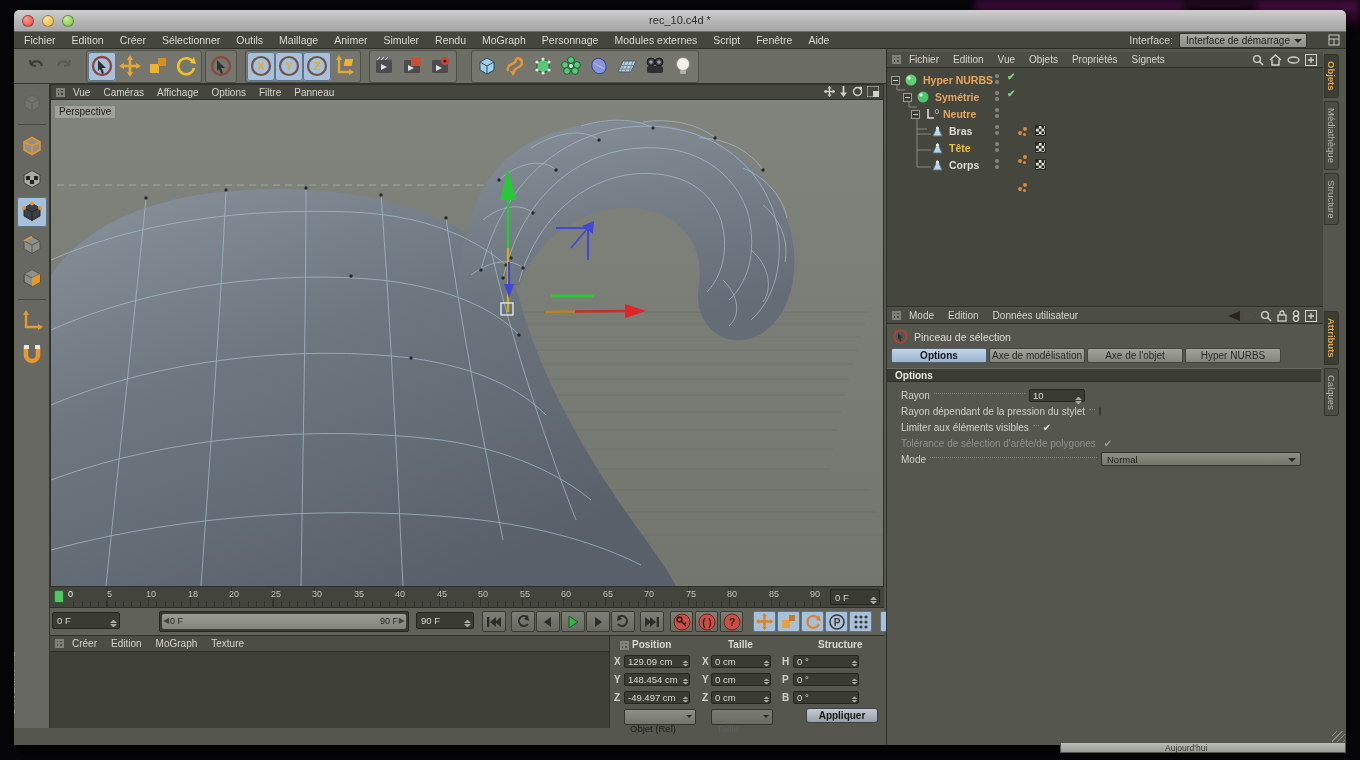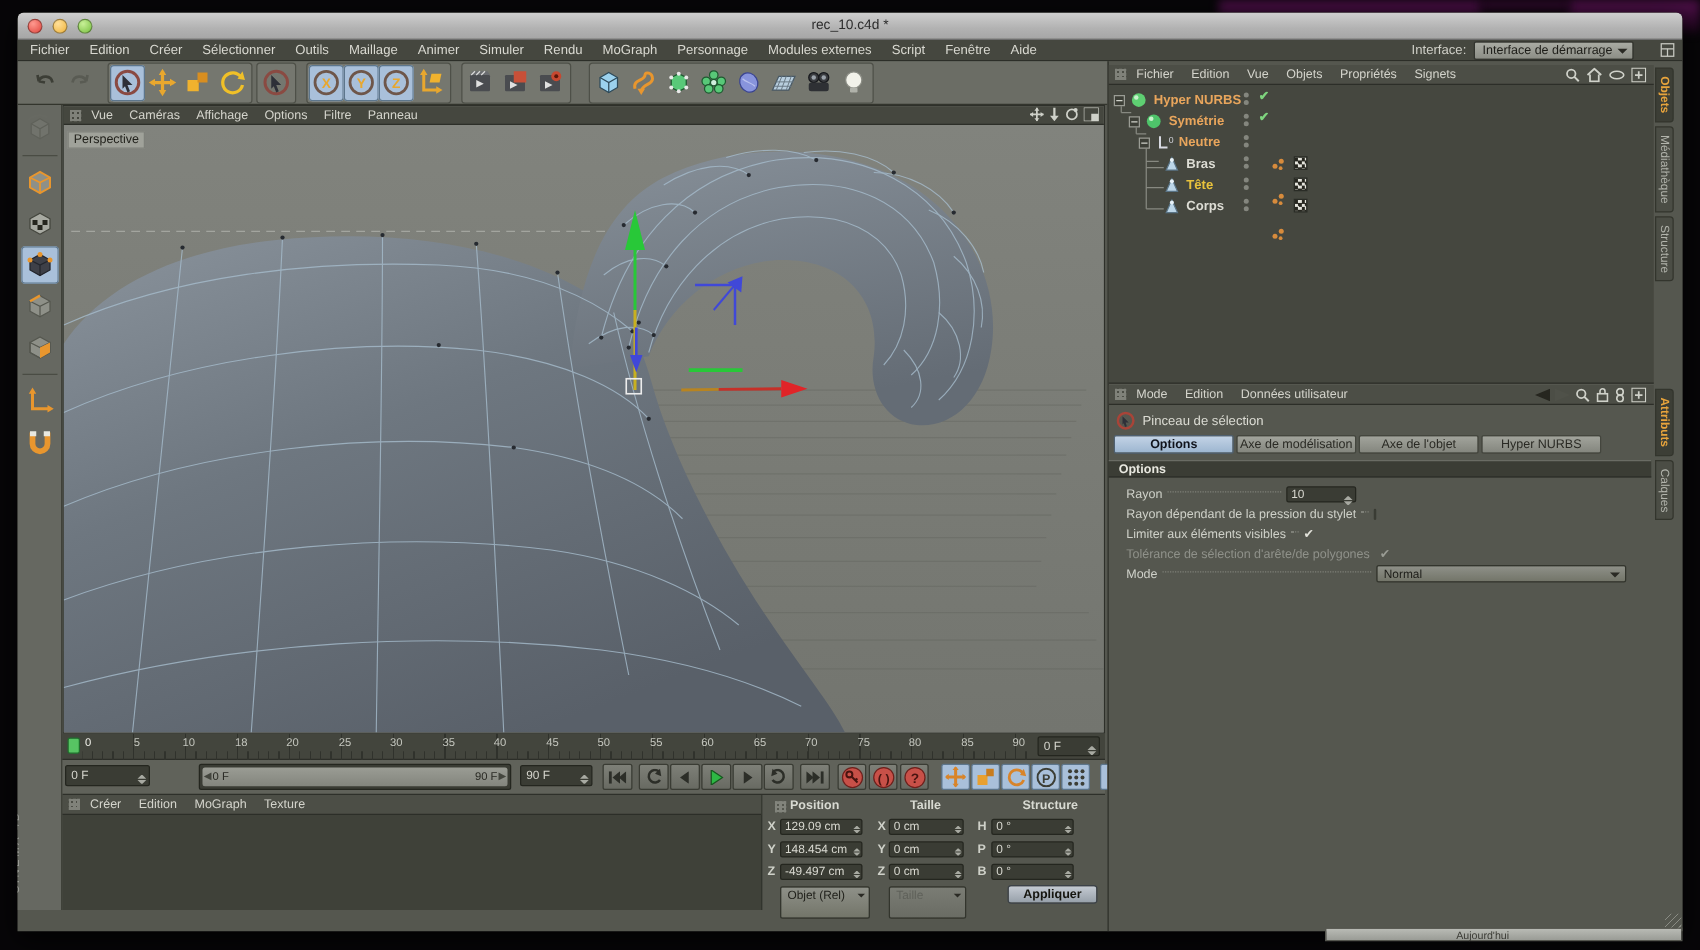--- a/index.html
+++ b/index.html
@@ -108,23 +108,23 @@
   .grid-ic { width:9px; height:9px; margin:0 8px 0 5px;
     background:repeating-linear-gradient(90deg,#8e9088 0 2px,transparent 2px 3.5px),
                repeating-linear-gradient(#8e9088 0 2px,transparent 2px 3.5px); opacity:.8; }
 
   #coords { position:absolute; left:596px; top:626px; width:274px; height:92px; background:#55574f; }
   #coords .hdr { position:absolute; top:3px; font-size:10px; font-weight:700; color:#d8dad2; }
   .axis-lab { position:absolute; font-size:10px; font-weight:700; color:#cfd1c9; }
   .cfield { position:absolute; height:13px; background:#3a3c34; border:1px solid #24261f;
     border-radius:2px; color:#d9d9d1; font-size:9.5px; padding:0 3px; line-height:12px; }
   .cfield .stepper { transform:scale(.8); top:0; right:0; }
-  .cdrop { position:absolute; height:26px; background:linear-gradient(#8e9088,#737569);
+  .cdrop { position:absolute; height:16px; background:linear-gradient(#8e9088,#737569);
     border:1px solid #33352d; border-radius:2px; color:#21211b; font-size:9.5px; line-height:13px;
-    padding:0 14px 0 5px; }
+    padding:12px 14px 0 5px; }
   .cdrop:after { content:""; position:absolute; right:3px; top:5px; border:3.5px solid transparent;
     border-top-color:#2a2a24; }
   .cdrop.disabled { color:#5f615a; background:linear-gradient(#7a7c74,#6a6c64); }
   #apply-btn { position:absolute; height:15px; background:linear-gradient(#c4cad2,#97a0aa);
     border:1px solid #3c4248; border-radius:3px; color:#15150f; font-size:10px; font-weight:700;
     text-align:center; line-height:14px; }
 
   
   #statusbar { position:absolute; left:0; top:718px; width:872px; height:17px; background:#5a5c54;
     border-top:1px solid #33352d; display:flex; align-items:center; }

